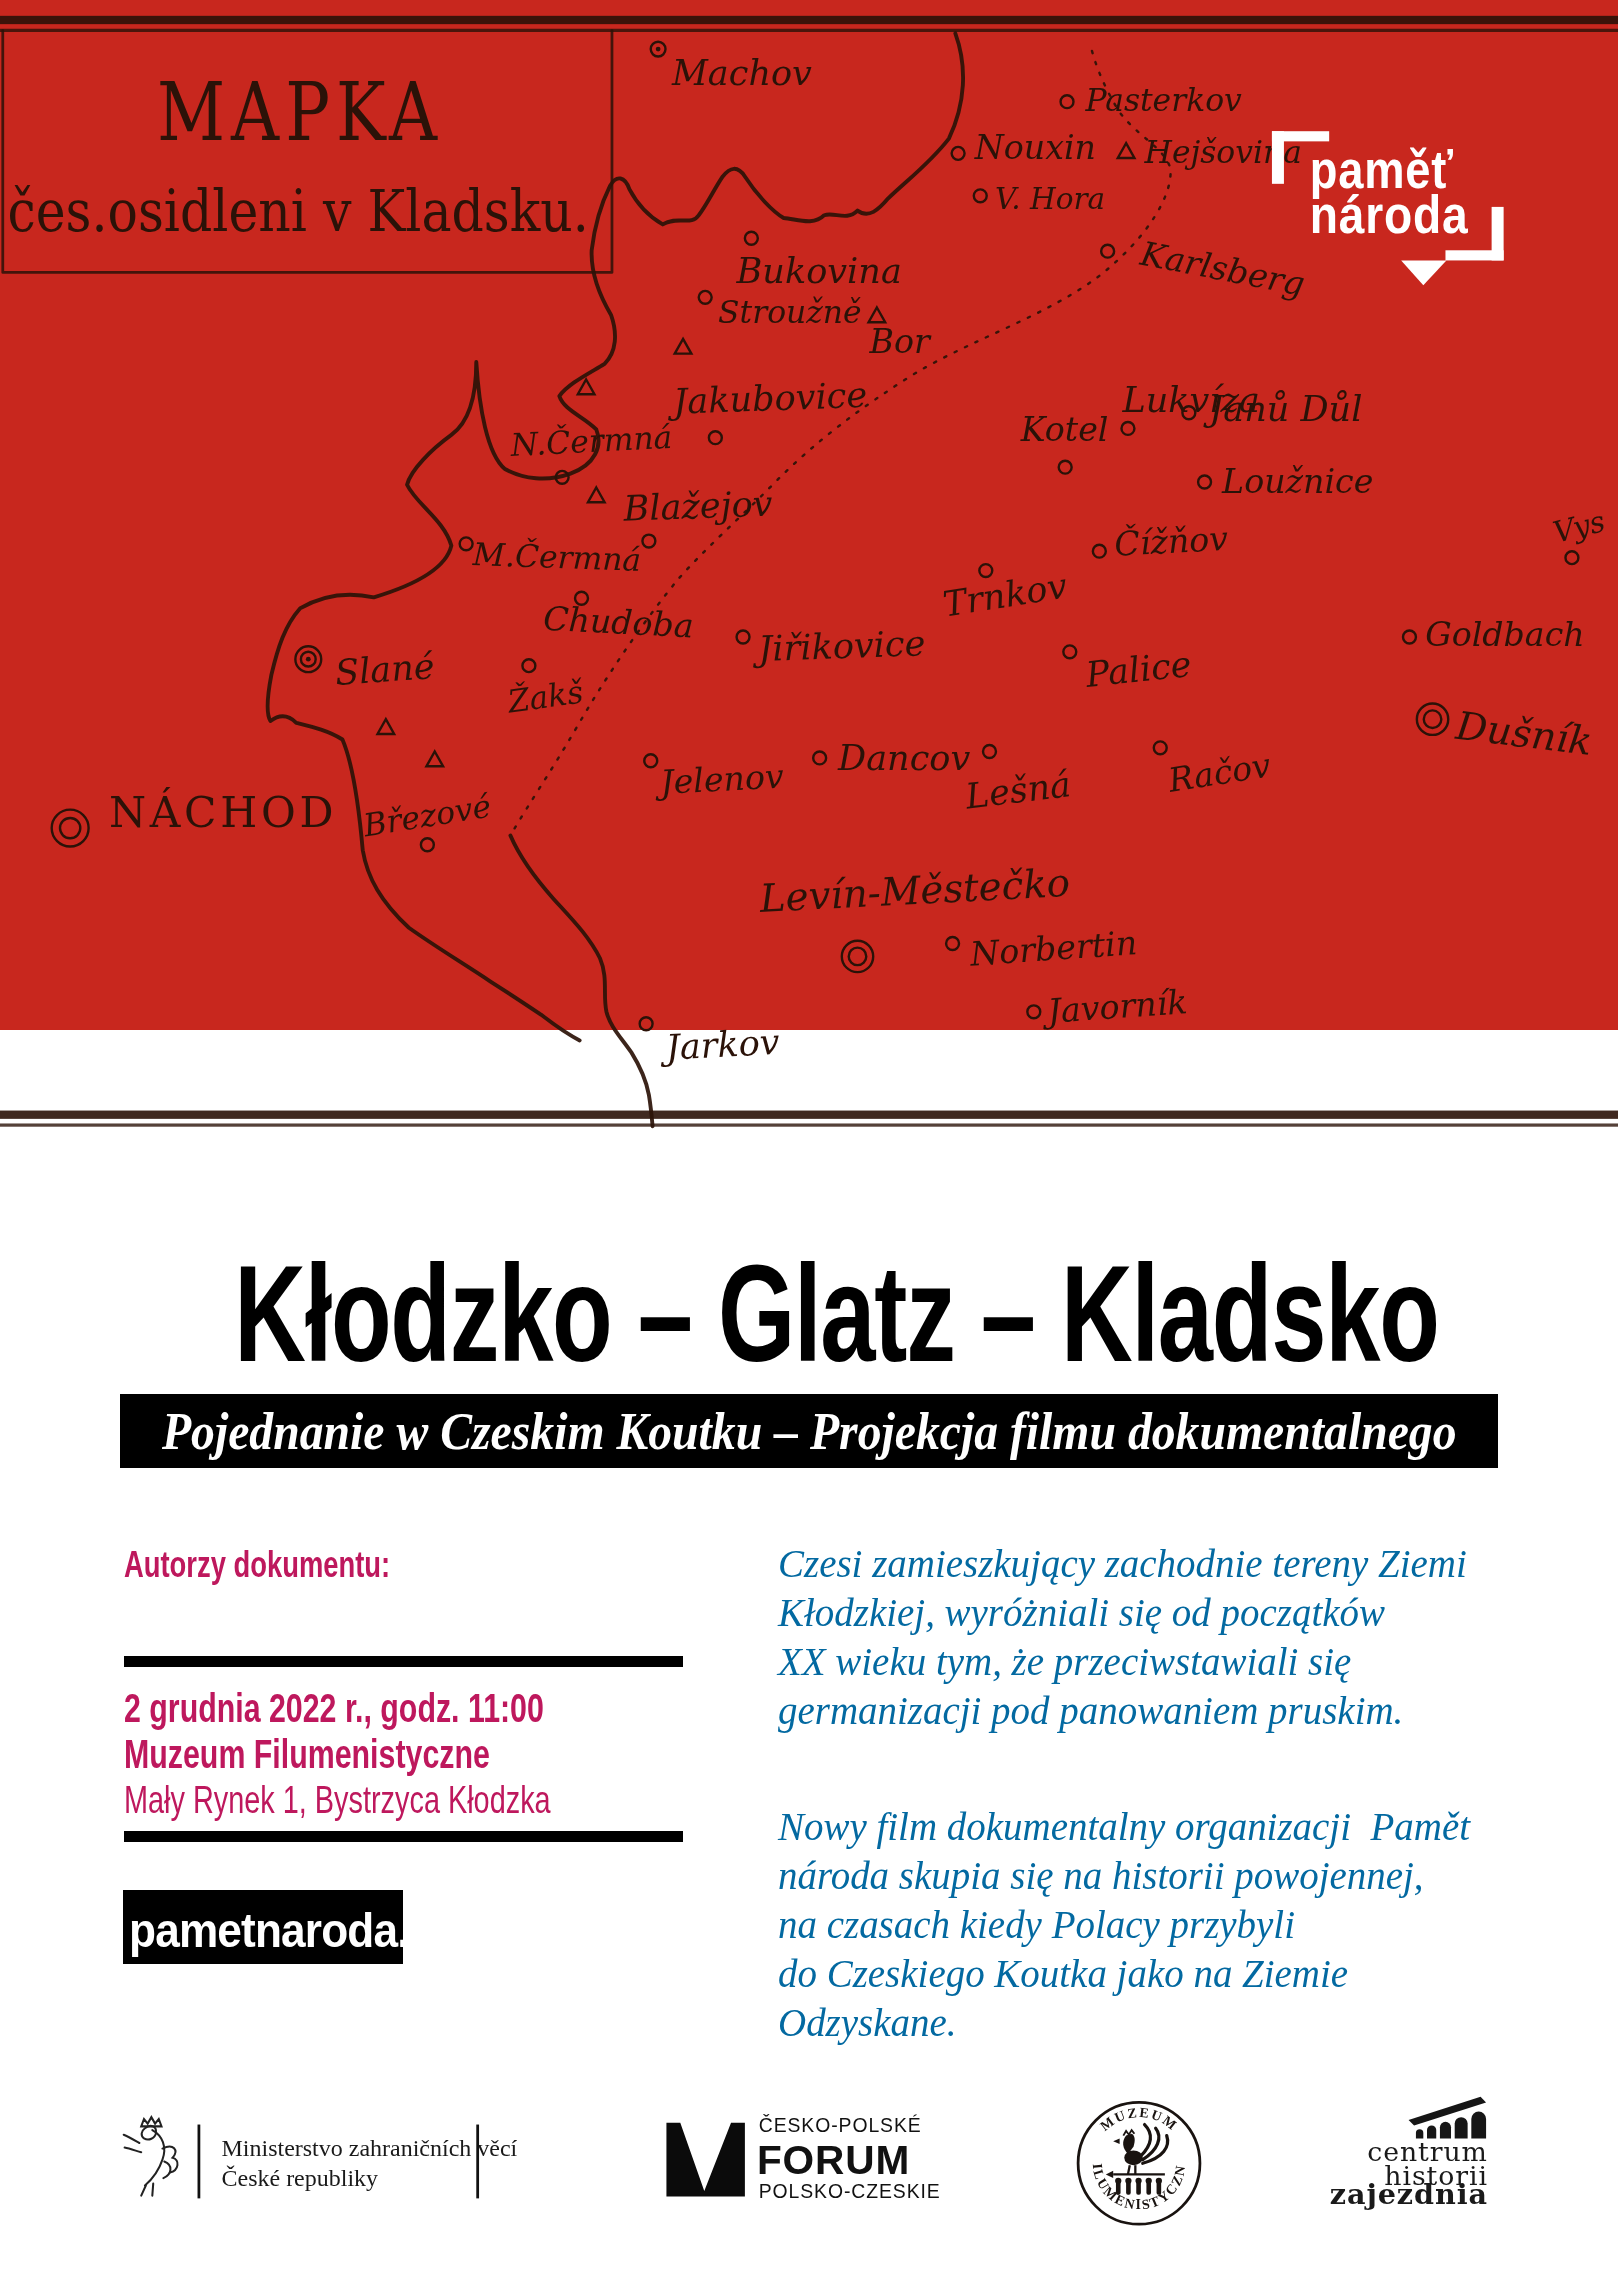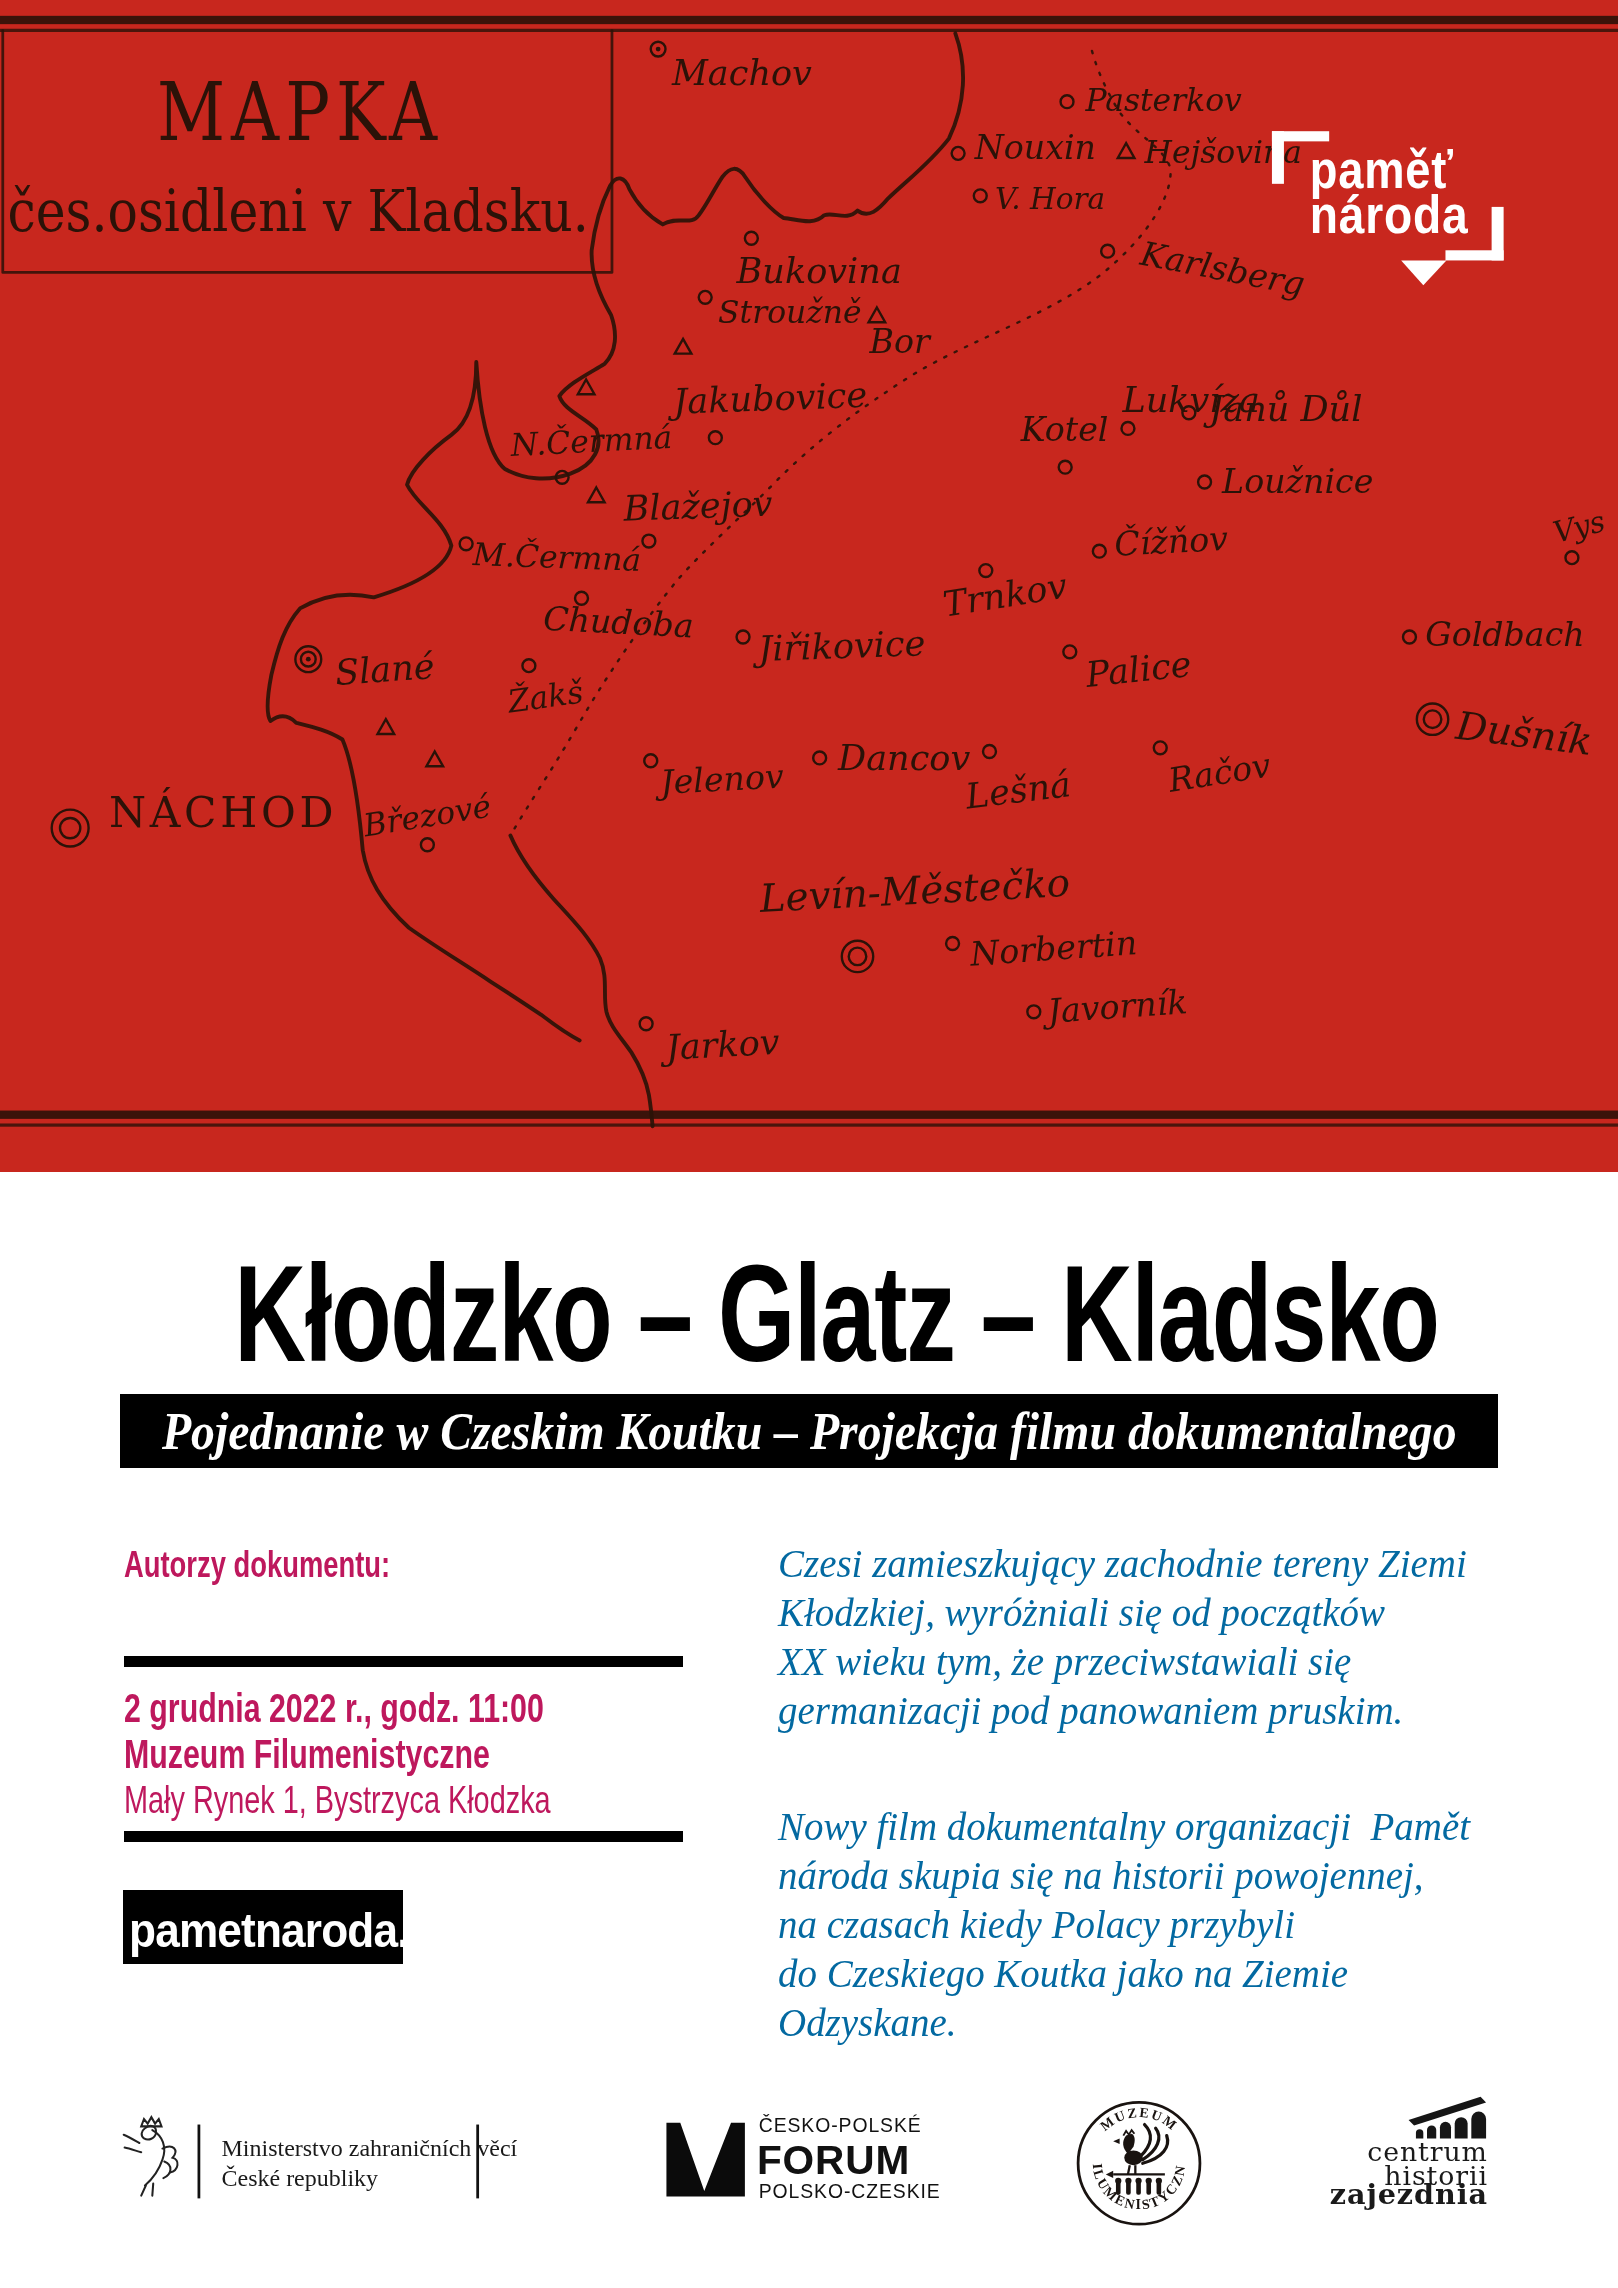--- a/index.html
+++ b/index.html
@@ -6,21 +6,21 @@
     --map-red:#c8271e;
     --map-ink:#2b1208;
     --black:#000000;
     --white:#ffffff;
   }
   html,body{margin:0;padding:0;overflow:hidden;background:#fff;}
   body{width:1619px;height:2289px;position:relative;font-family:"Liberation Sans",sans-serif;}
   #poster{position:absolute;inset:0;width:1619px;height:2289px;background:#fff;}
 
   
-  .map-section{position:absolute;left:0;top:0;width:1619px;height:1172px;background:var(--map-red);}
+  .map-section{position:absolute;left:0;top:0;width:1619px;height:1030px;background:var(--map-red);}
   .map-section svg{display:block}
   .mapline{fill:none;stroke:var(--map-ink);stroke-linejoin:round;stroke-linecap:round;}
   .mlbl{font-family:"DejaVu Serif",serif;font-style:italic;fill:var(--map-ink);}
   .mcaps{font-style:normal;letter-spacing:4px;}
   .legendtxt{font-family:"DejaVu Serif",serif;fill:var(--map-ink);}
   #map-places circle,#map-places path{fill:none;stroke:var(--map-ink);stroke-width:2.6px;}
   #map-places .fillmk{fill:var(--map-ink);stroke:none;}
   .plogo{font-family:"Liberation Sans",sans-serif;font-weight:700;fill:var(--white);letter-spacing:1px;}
 
   

